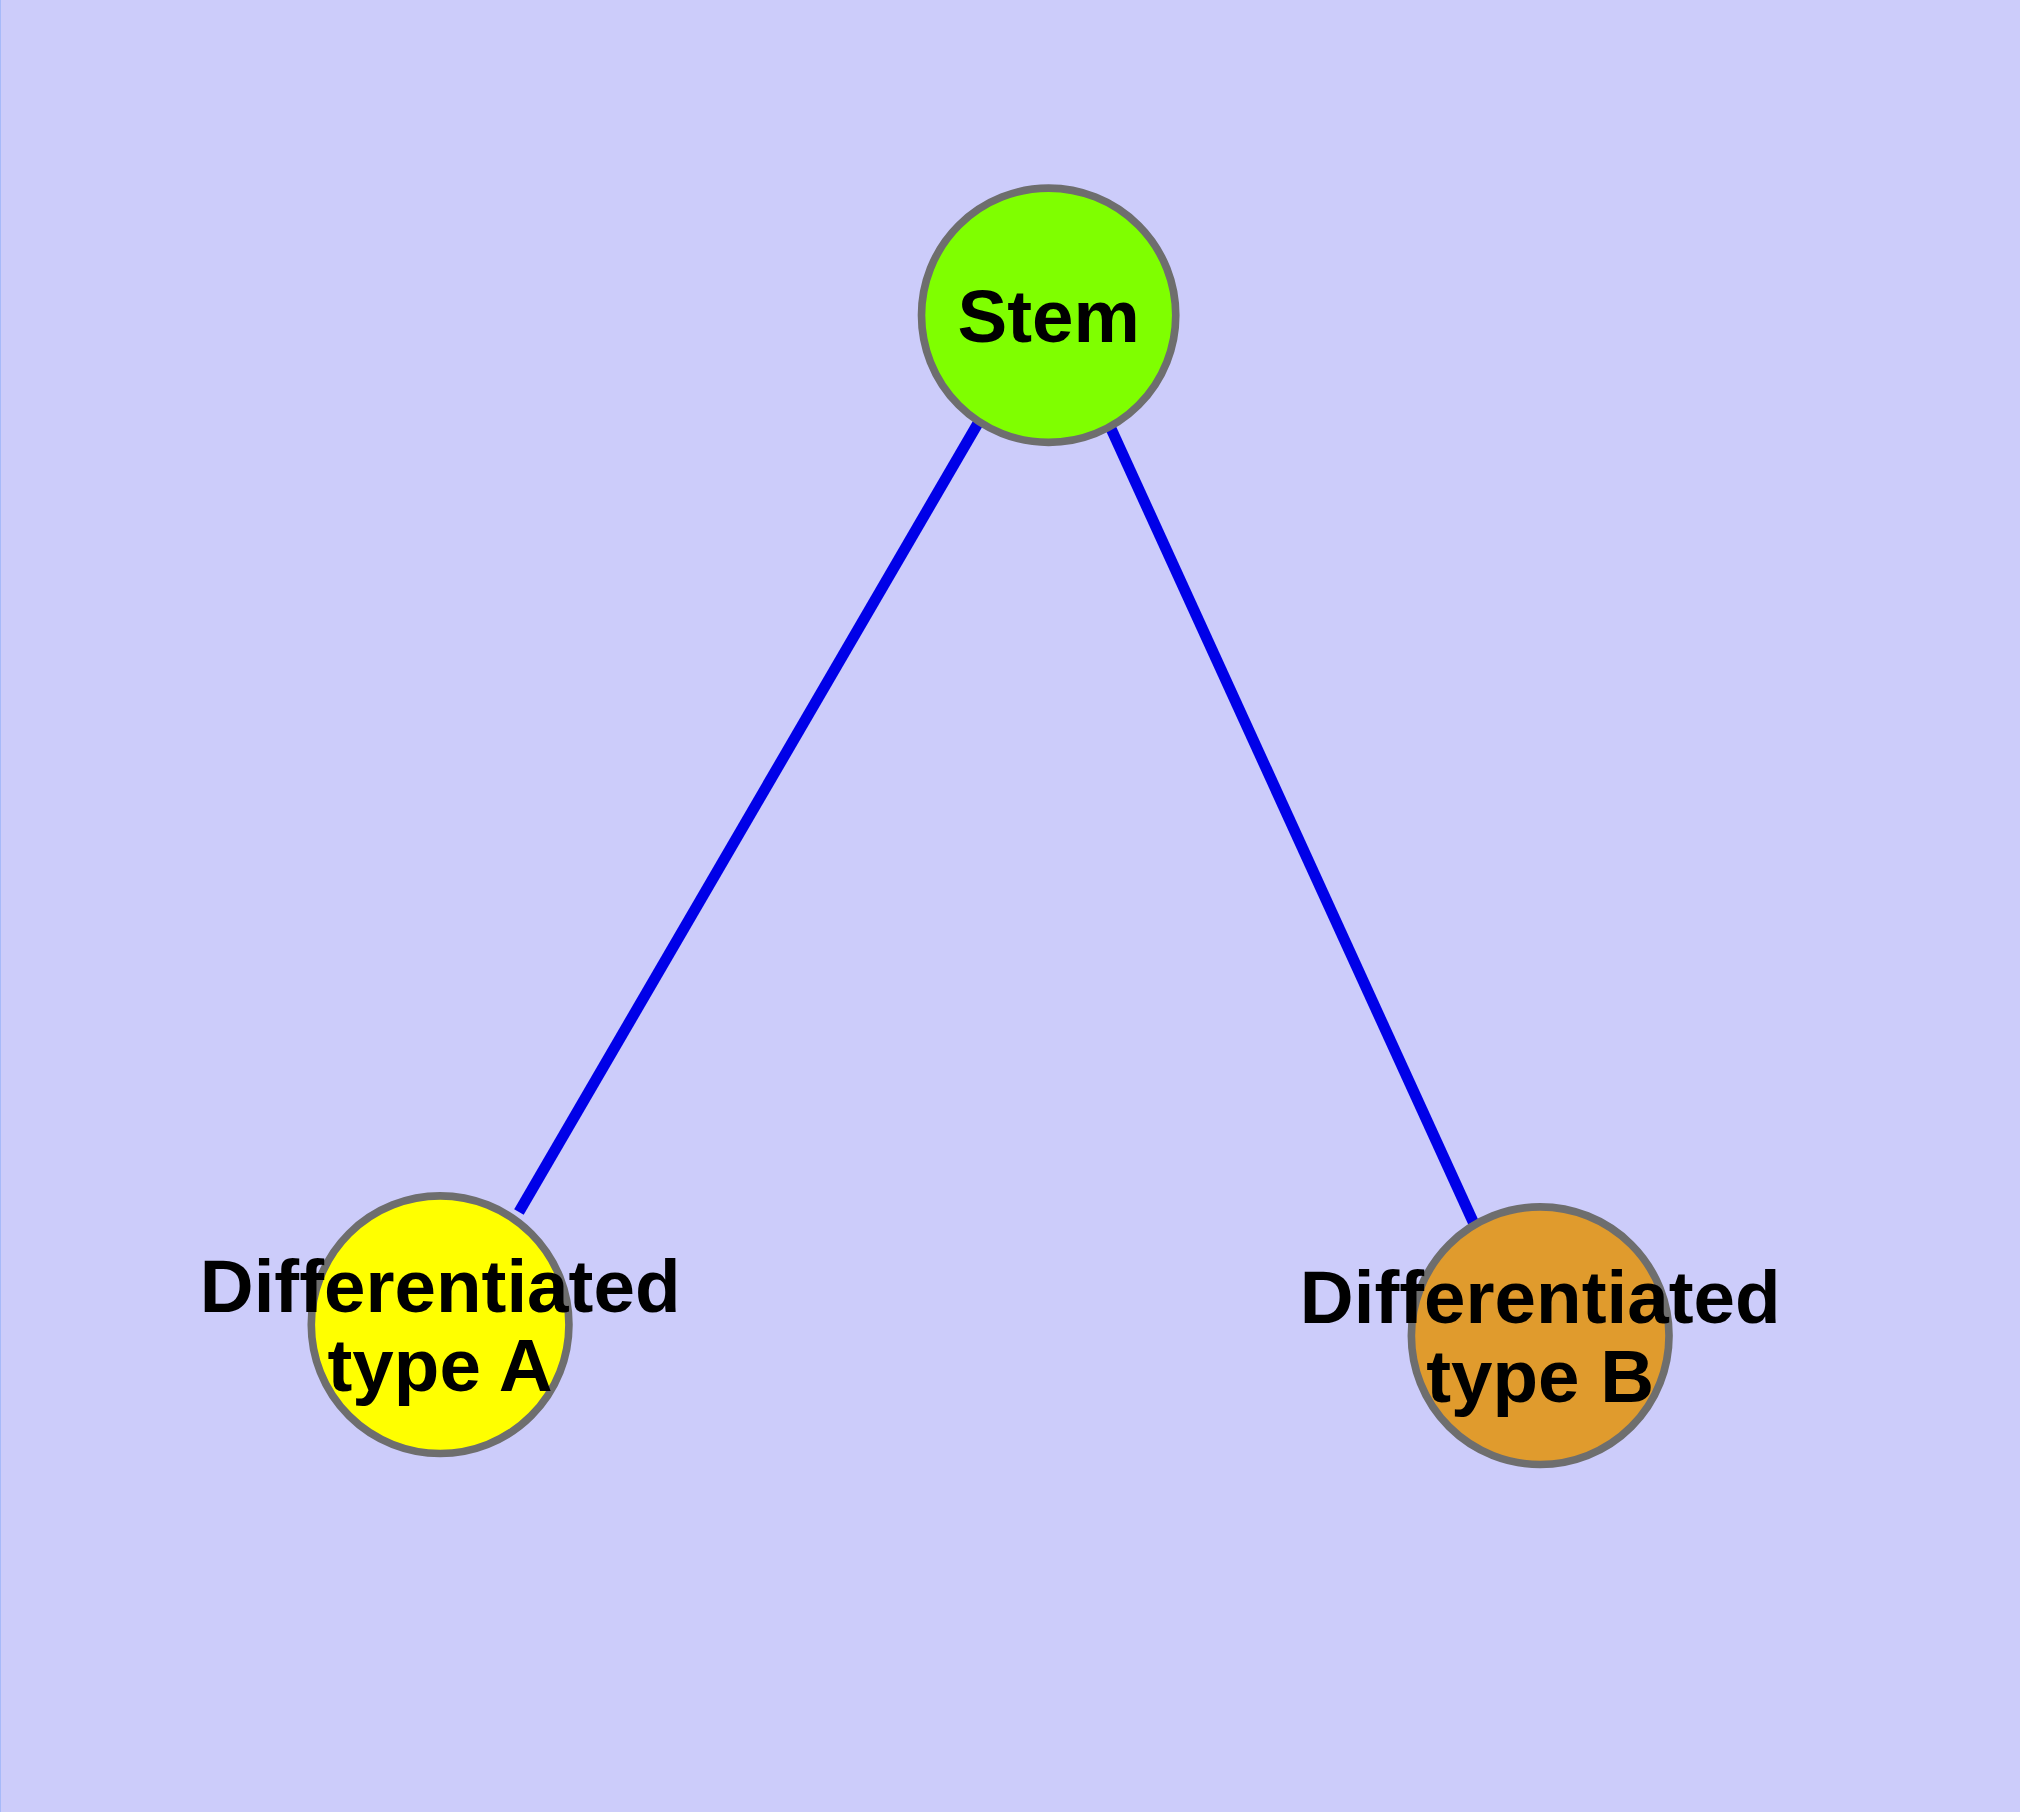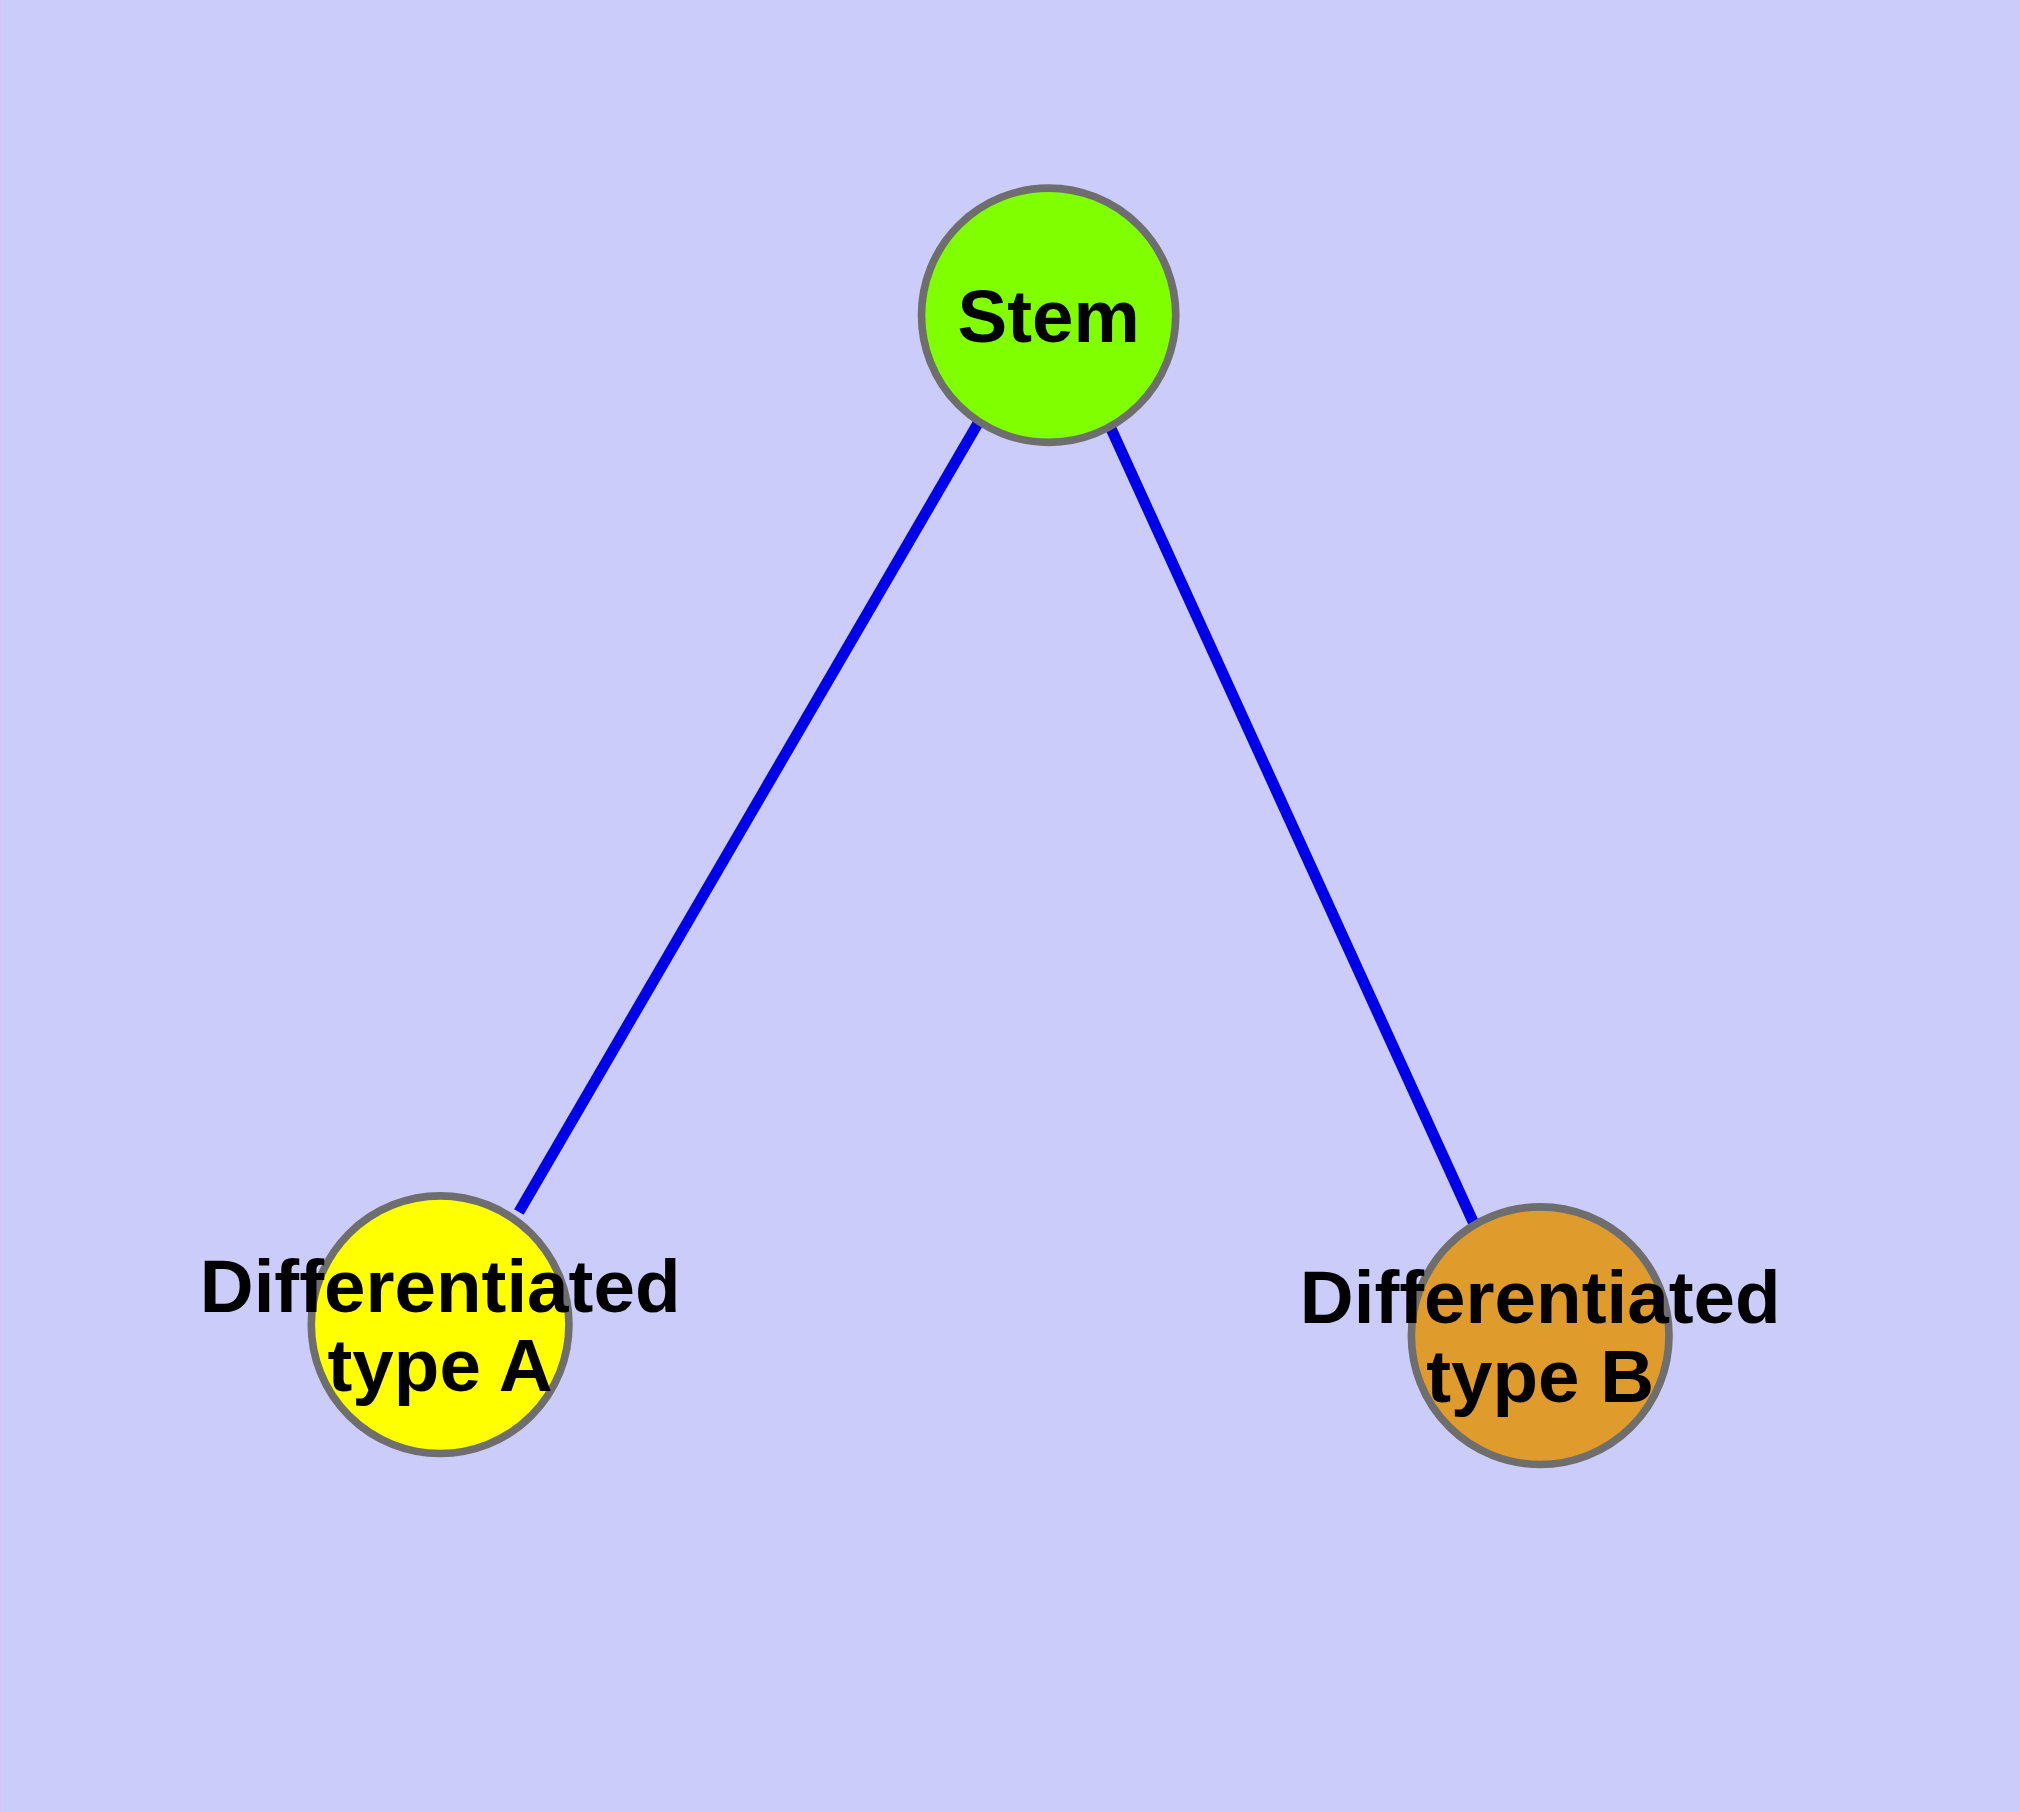--- a/index.html
+++ b/index.html
@@ -31,21 +31,21 @@
     text-anchor: middle;
     dominant-baseline: alphabetic;
   }
   .edge-line {
     stroke-linecap: butt;
   }
 </style>
 </head>
 <body>
 
-<div id="stage" style="width: 2021px; height: 1812px; background: #f9a8d4;">
+<div id="stage" style="width: 2021px; height: 1812px; background: #3b82f6;">
   <svg id="graph-svg" viewBox="0 0 2384 2138" xmlns="http://www.w3.org/2000/svg" style="width: 2021px; height: 1812px;">
 
     <rect id="bg-rect" x="0" y="0" width="2384" height="2138" fill="#ccccfa"></rect>
 
     <g id="edges-group">
         <line class="edge-line" x1="1155" y1="497" x2="612" y2="1430" stroke="#0000e8" stroke-width="13"></line>
         <line class="edge-line" x1="1308" y1="500" x2="1738" y2="1442" stroke="#0000e8" stroke-width="13"></line>
       </g>
     <g id="nodes-group">
         <circle cx="1237" cy="372" r="150" fill="#7fff00" stroke="#6e6e6e" stroke-width="9"></circle>

